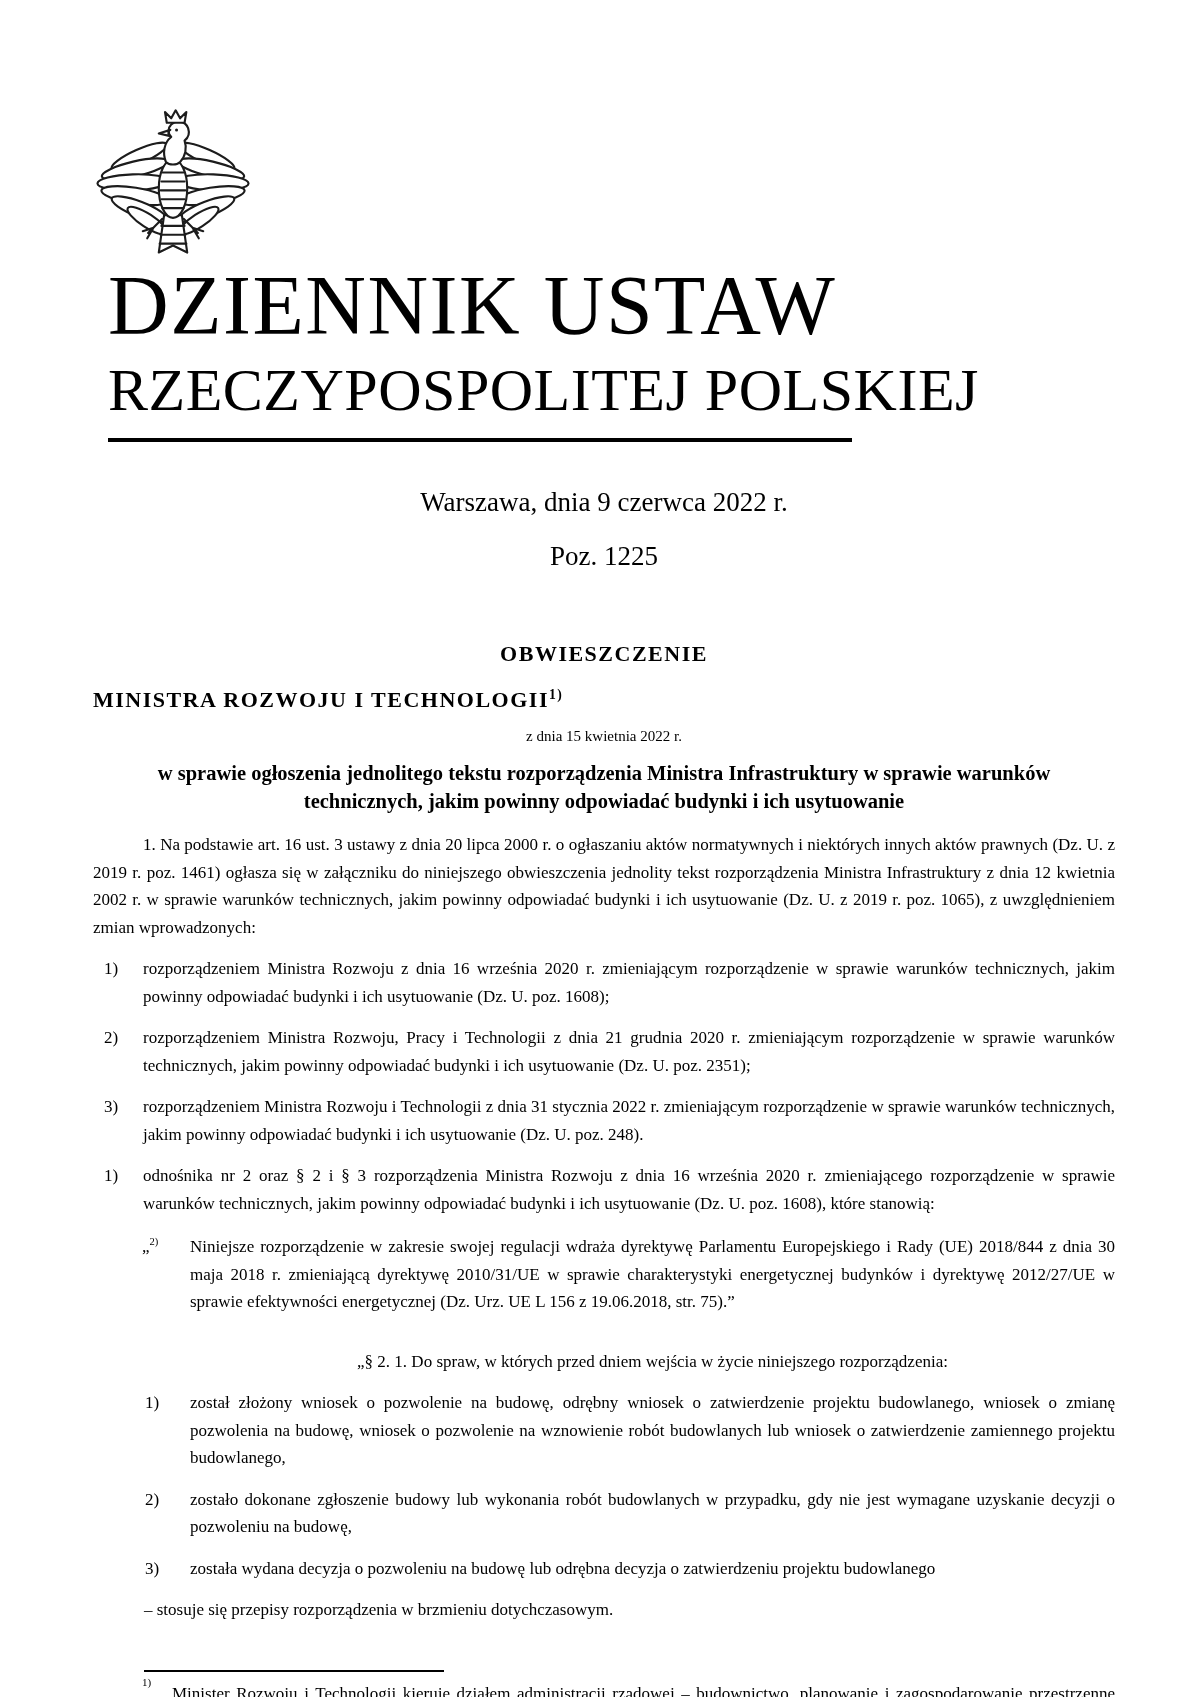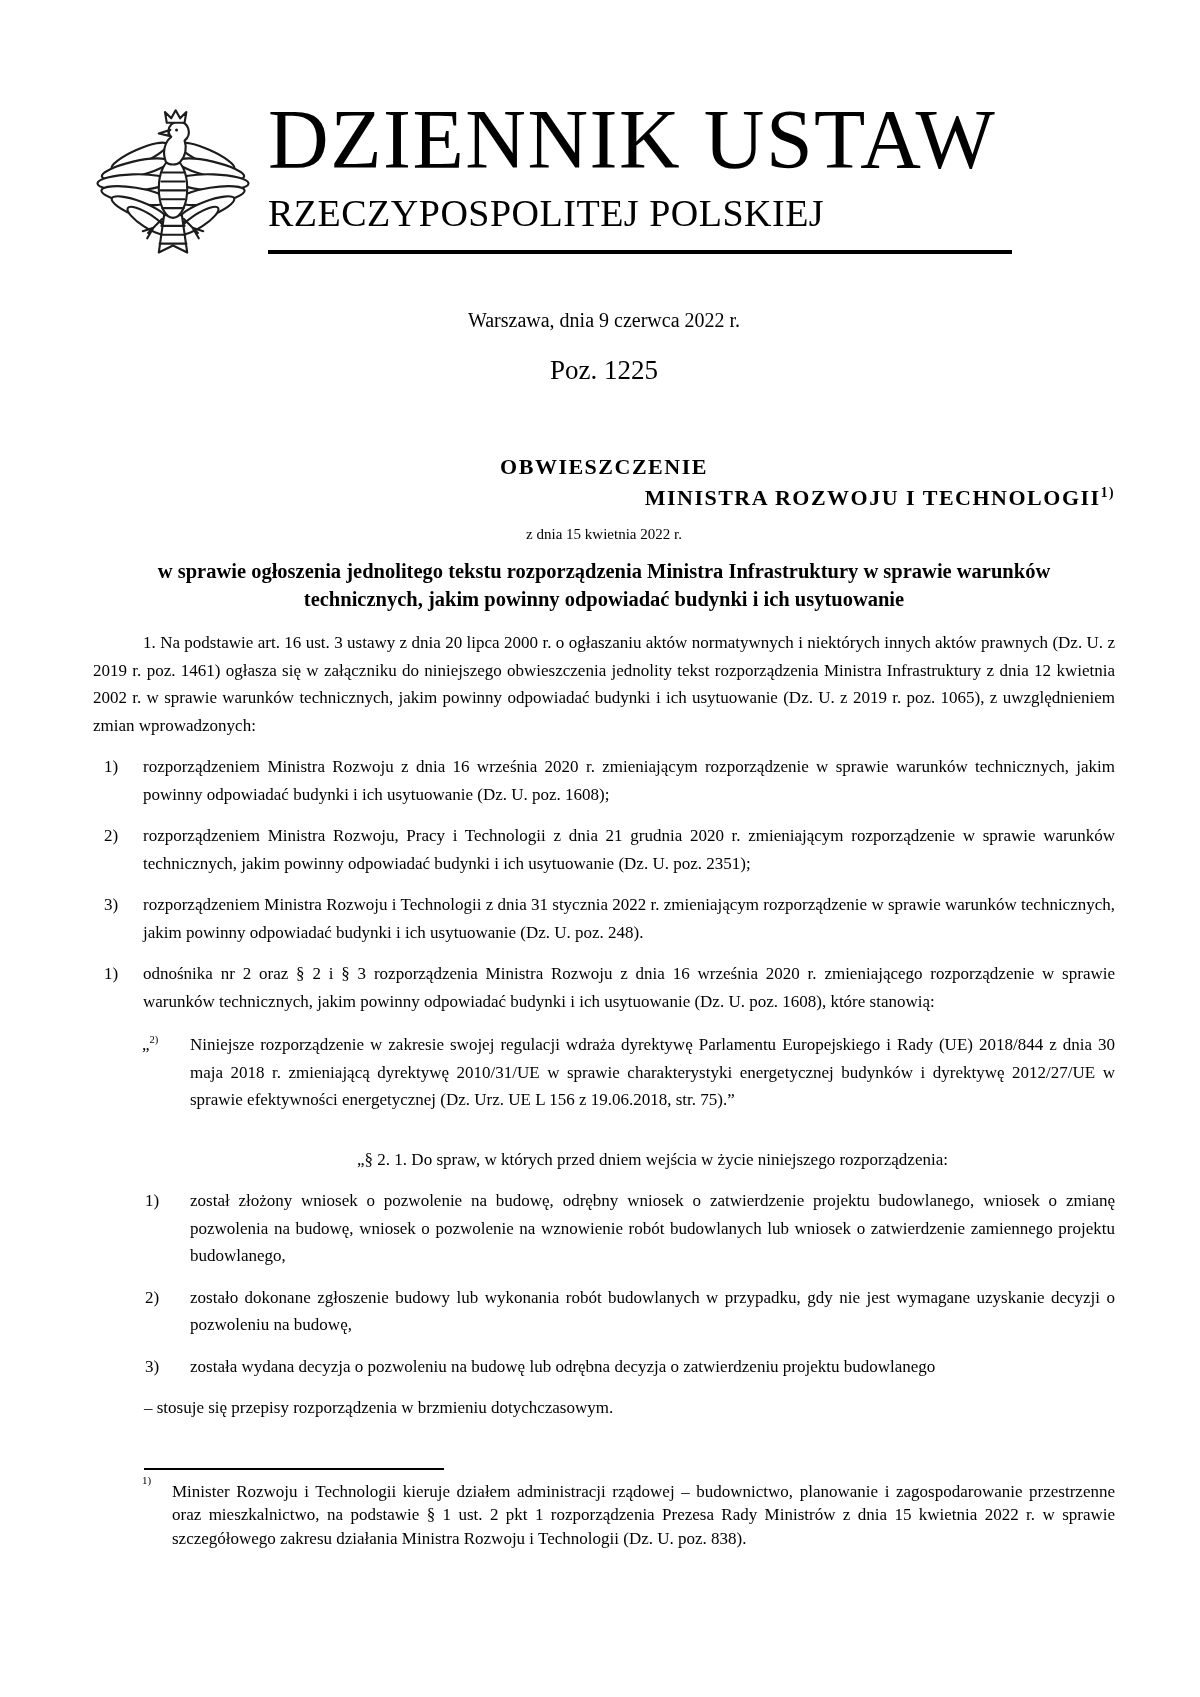--- a/index.html
+++ b/index.html
@@ -3,35 +3,35 @@
 <meta charset="utf-8">
 <style>
   html,body { margin:0; padding:0; background:#ffffff; }
   .page {
     width:1200px; height:1697px; background:#fff; color:#000;
     font-family:"Liberation Serif", serif; position:relative; overflow:hidden;
   }
   .content { margin-left:93px; width:1022px; }
 
   
-  .masthead { display:flex; align-items:flex-start; padding-top:100px; }
+  .masthead { display:flex; align-items:flex-start; padding-top:100px;flex-direction:column; }
   .eagle-wrap { width:160px; flex:0 0 160px; margin-top:6px; }
   .eagle-wrap svg { display:block; width:160px; height:158px; }
   .titles { margin-left:15px; width:744px; }
   .t1 { font-size:84px; line-height:0.95; letter-spacing:1.5px; white-space:nowrap; }
-  .t2 { font-size:38px; line-height:1; letter-spacing:0.5px; white-space:nowrap; margin-top:14px; }
+  .t2 { font-size:60px; line-height:1; letter-spacing:0.5px; white-space:nowrap; margin-top:14px; }
   .mast-rule { border-bottom:4px solid #000; margin-top:18px; width:100%; }
 
   
-  .dateline { text-align:center; font-size:20px; line-height:1.2; margin-top:44px; }
+  .dateline { text-align:center; font-size:27px; line-height:1.2; margin-top:44px; }
   .position { text-align:center; font-size:27px; line-height:1.2; margin-top:22px; }
 
   
   .act-type   { text-align:center; font-weight:bold; font-size:22px; line-height:1.2; letter-spacing:1.5px; margin-top:68px; }
-  .act-issuer { text-align:right; font-weight:bold; font-size:22px; line-height:1.2; letter-spacing:1.5px; margin-top:4px; }
+  .act-issuer { text-align:left; font-weight:bold; font-size:22px; line-height:1.2; letter-spacing:1.5px; margin-top:20px; }
   .act-date   { text-align:center; font-size:15px; line-height:1.2; margin-top:14px; }
   .act-subject{ text-align:center; font-weight:bold; font-size:20.5px; line-height:28px; margin:14px auto 0; max-width:980px; }
 
   
   .docbody { font-size:17px; line-height:27.5px; text-align:justify; margin-top:16px; }
   .para { text-indent:50px; margin-top:14px; }
   .li1 { position:relative; padding-left:50px; margin-top:14px; }
   .li1 > .marker { position:absolute; left:11px; }
   .nest { position:relative; padding-left:97px; margin-top:14px; }
   .nest > .marker { position:absolute; left:52px; }

